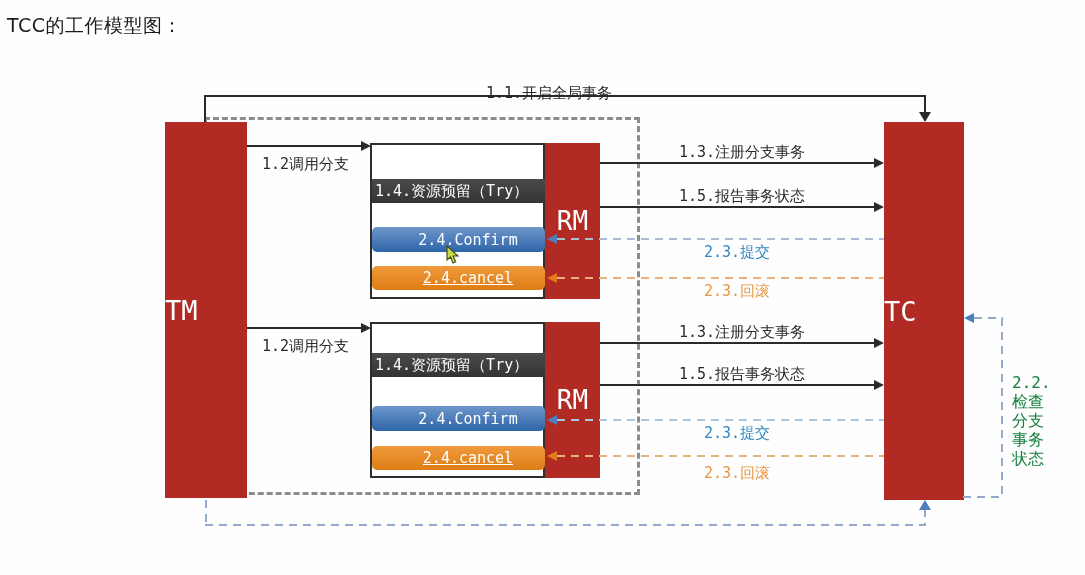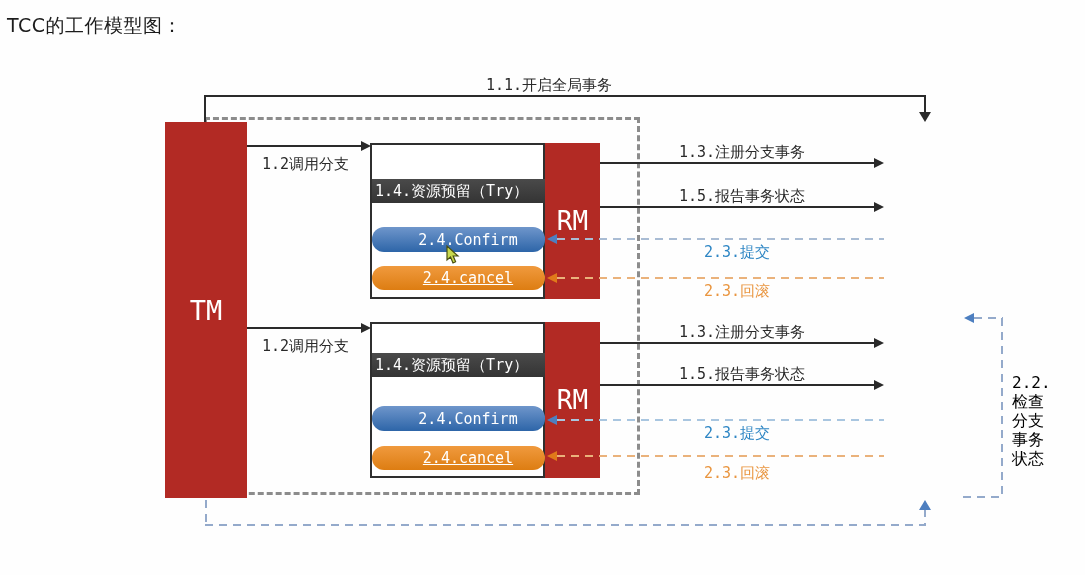--- a/index.html
+++ b/index.html
@@ -12,60 +12,63 @@
   .vline{position:absolute;width:2px;background:#2a2a2a;}
   .dash-h{position:absolute;height:2px;background:repeating-linear-gradient(90deg,var(--c) 0 8px,transparent 8px 14px);}
   .dash-v{position:absolute;width:2px;background:repeating-linear-gradient(180deg,var(--c) 0 8px,transparent 8px 14px);}
   .ah{position:absolute;width:0;height:0;}
   .ah-right{border-top:5px solid transparent;border-bottom:5px solid transparent;border-left:10px solid #2a2a2a;}
   .ah-down{border-left:6px solid transparent;border-right:6px solid transparent;border-top:10px solid #2a2a2a;}
   .ah-left-blue{border-top:5px solid transparent;border-bottom:5px solid transparent;border-right:10px solid #4d7fc0;}
   .ah-left-orange{border-top:5px solid transparent;border-bottom:5px solid transparent;border-right:10px solid #e07a1a;}
   .ah-up-blue{border-left:6px solid transparent;border-right:6px solid transparent;border-bottom:10px solid #4d7fc0;}
   .dashed-box{position:absolute;border:3px dashed #8c8c8c;background:transparent;}
-  .node{position:absolute;background:#b22a24;color:#fff;display:flex;align-items:center;justify-content:center;
+  .node{position:absolute;background:#b22a24;color:#fff;display:flex;align-items:center;justify-content:flex-start;
         font-family:"DejaVu Sans Mono","Liberation Mono",monospace;font-size:27px;}
   .group{position:absolute;width:230px;height:156px;}
   .branch-box{position:absolute;left:0;top:0;width:175px;height:156px;background:#ffffff;border:2px solid #2f2f2f;}
   .rm-node{position:absolute;left:175px;top:0;width:55px;height:156px;background:#b22a24;color:#fff;
            display:flex;align-items:center;justify-content:center;
            font-family:"DejaVu Sans Mono","Liberation Mono",monospace;font-size:26px;}
-  .bar{position:absolute;left:2px;width:173px;height:24px;color:#fff;border-radius:12px;
+  .bar{position:absolute;left:2px;width:173px;height:24px;color:#fff;border-radius:5px;
        font-family:"DejaVu Sans Mono","Liberation Mono",monospace;font-size:15px;
        display:flex;align-items:center;white-space:nowrap;padding-left:19px;}
   .try-bar{background:linear-gradient(#4a4a4a,#343434);justify-content:flex-start;padding-left:3px;border-radius:0;}
   .confirm-bar{background:linear-gradient(#6f96cb,#2d65a8);justify-content:center;}
   .cancel-bar{background:linear-gradient(#f09a3e,#dd7d12);justify-content:center;text-decoration:underline;}
   .lbl{position:absolute;font-family:"DejaVu Sans Mono","Liberation Mono",monospace;font-size:15px;color:#2a2a2a;white-space:nowrap;}
   .lbl.center{transform:translateX(-50%);}
   .lbl.blue{color:#2e86c4;}
   .lbl.orange{color:#e9953f;}
-  .check-lbl{position:absolute;left:1012px;top:373px;width:50px;color:#000000;
+  .check-lbl{position:absolute;left:1012px;top:373px;width:50px;color:#15803d;
              font-family:"DejaVu Sans Mono","Liberation Mono",monospace;font-size:16px;line-height:19px;
              white-space:pre-line;}
 </style>
 </head>
 <body>
 
 <div class="stage">
 
   <div class="page-title">TCC的工作模型图：</div>
 
   <div class="dashed-box" style="left:204px;top:117px;width:436px;height:378px;"></div>
 
   <div class="vline" style="left:204px;top:95px;height:28px;"></div>
   <div class="hline" style="left:204px;top:95px;width:722px;"></div>
   <div class="vline" style="left:924px;top:95px;height:19px;"></div>
   <div class="ah ah-down" style="left:919px;top:112px;"></div>
-  <div class="lbl center" style="left:549px;top:76px;">1.1.开启全局事务</div>
+  <div class="lbl center" style="left:549px;top:84px;">1.1.开启全局事务</div>
 
   <div class="node" style="left:165px;top:122px;width:82px;height:376px;">
     <span>TM</span>
   </div>
 
+  <div class="node" style="left:884px;top:122px;width:80px;height:378px;">
+    <span>TC</span>
+  </div>
 
   <div class="hline" style="left:247px;top:145px;width:116px;"></div>
   <div class="ah ah-right" style="left:361px;top:141px;"></div>
   <div class="lbl" style="left:262px;top:155px;">1.2调用分支</div>
 
   <div class="hline" style="left:247px;top:327px;width:116px;"></div>
   <div class="ah ah-right" style="left:361px;top:323px;"></div>
   <div class="lbl" style="left:262px;top:337px;">1.2调用分支</div>
 
   <div class="group" style="left:370px;top:143px;">

